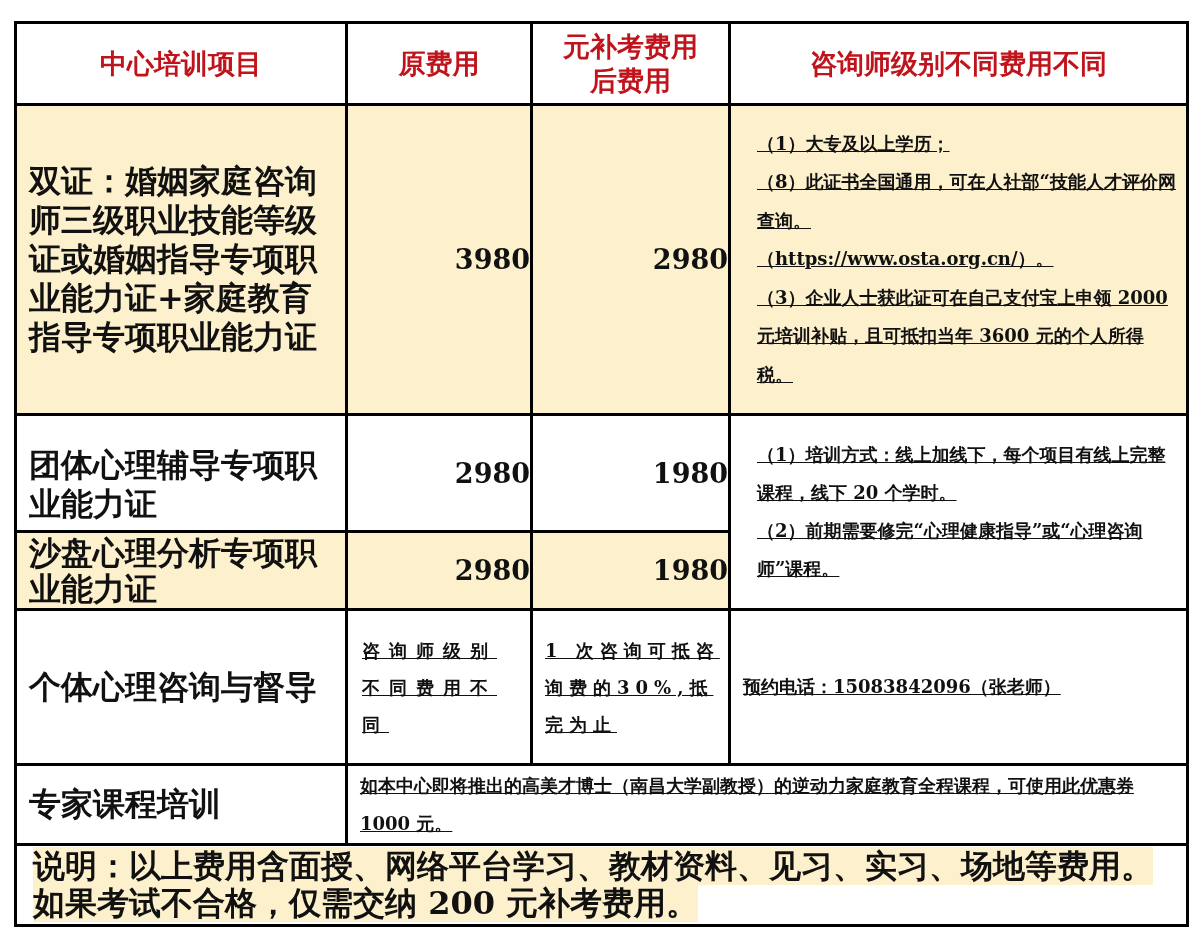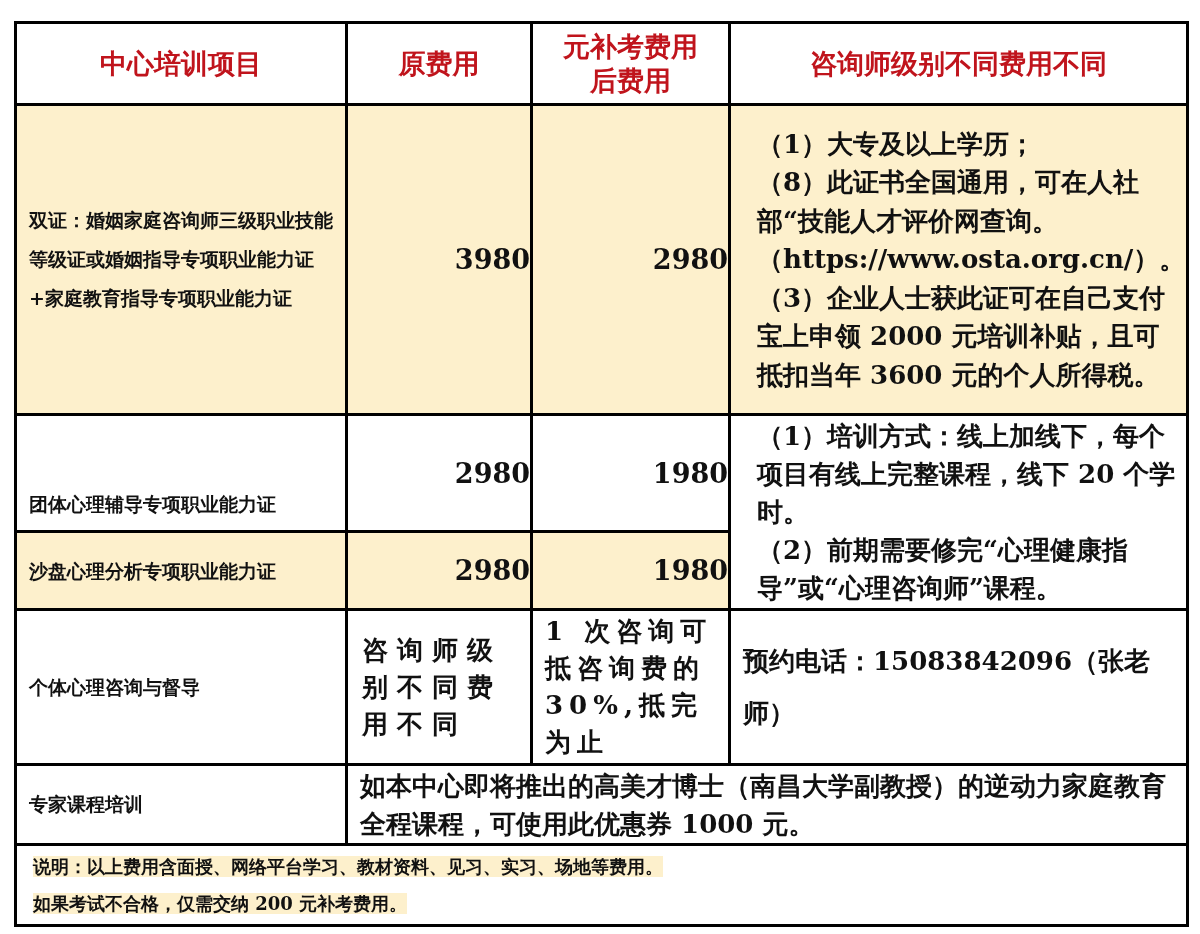--- a/index.html
+++ b/index.html
@@ -2,26 +2,26 @@
 <html><head>
 <meta charset="utf-8">
 <style>
   html, body { margin:0; padding:0; background:#ffffff; }
   body { width:1200px; height:934px; position:relative; overflow:hidden;
          font-family:"DejaVu Serif","Liberation Serif",serif; color:#111; }
   table.main { position:absolute; left:14px; top:21px; width:1172px; border-collapse:collapse; table-layout:fixed; }
   table.main td { border:3px solid #000; vertical-align:middle; padding:0; }
   .hdr { color:#c0141c; font-size:27px; font-weight:bold; text-align:center; line-height:34px; }
   .yellow { background:#fdf0cc; }
-  .c1 { font-size:19px; font-weight:bold; line-height:39px; padding:0 10px 0 12px !important; }
+  .c1 { font-size:32px; font-weight:bold; line-height:39px; padding:0 10px 0 12px !important; }
   .num { font-size:27px; font-weight:bold; text-align:right; }
-  .desc { font-size:26px; font-weight:bold; line-height:38.5px; padding:0 8px 0 12px !important; }
+  .desc { font-size:18px; font-weight:bold; line-height:38.5px; padding:0 8px 0 12px !important;text-decoration:underline; }
   .desc .p { display:block; }
   .ind { padding-left:14px; }
-  .note { font-size:18px; font-weight:bold; line-height:37px; padding:2px 12px 2px 16px !important; }
+  .note { font-size:32px; font-weight:bold; line-height:37px; padding:2px 12px 2px 16px !important; }
   .hl { background:#fdf0cc; }
   .spaced { letter-spacing:9px; }
 </style>
 </head>
 <body>
 
 <table class="main">
   <colgroup>
     <col style="width:331px">
       <col style="width:185px">

